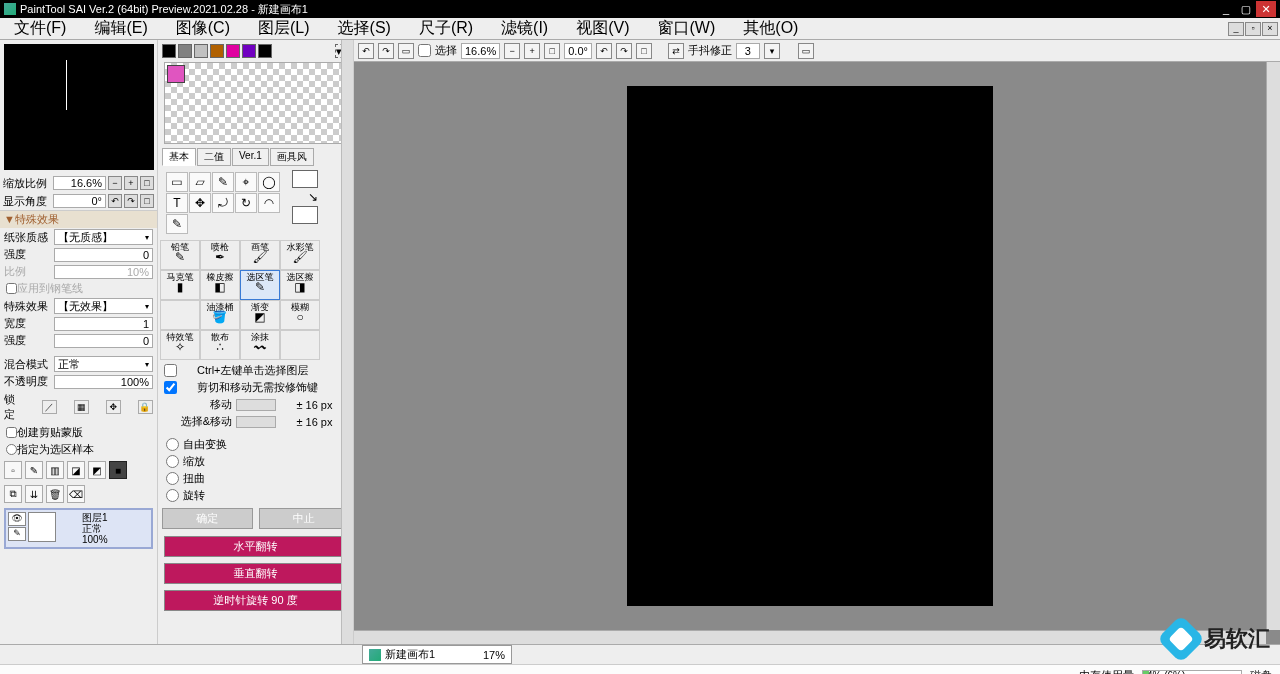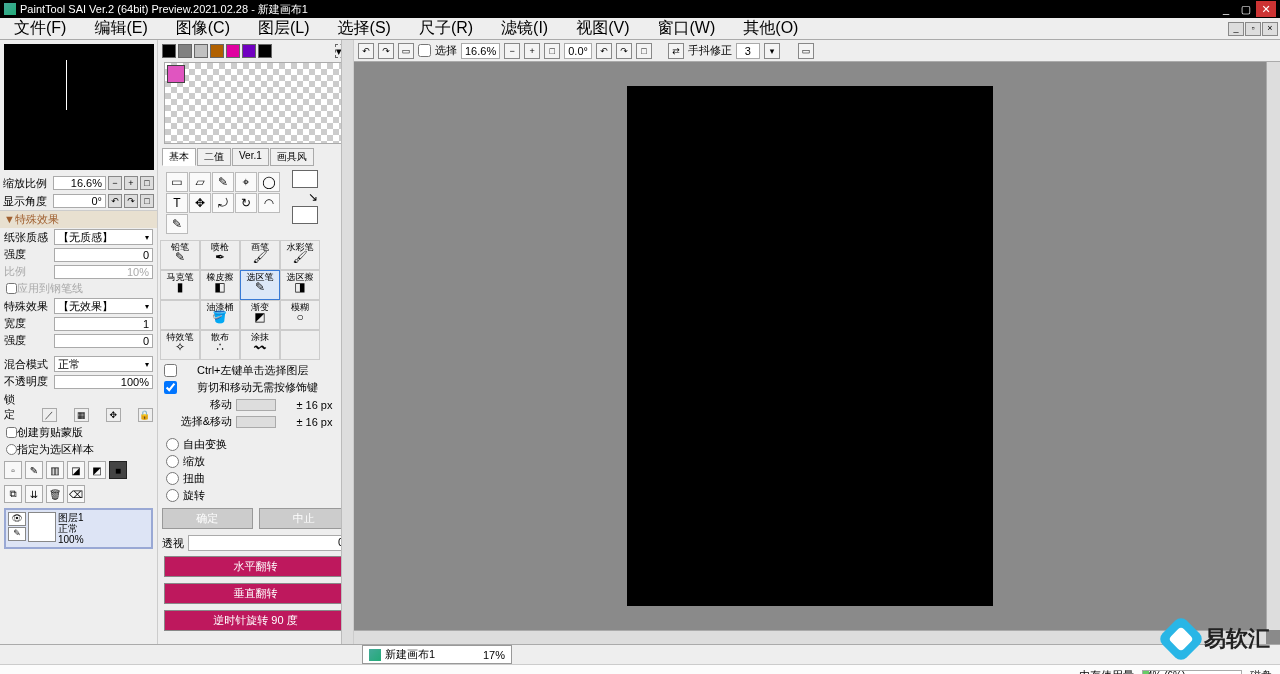--- a/index.html
+++ b/index.html
@@ -30,30 +30,30 @@
 .kv .val { flex: 1; border: 1px solid #aaa; background: #fff; text-align: right; padding: 0 3px; height: 14px; font-size: 11px; }
 .kv .sb { width: 14px; height: 14px; border: 1px solid #888; background: #ddd; font-size: 9px; text-align: center; line-height: 12px; }
 .sect-hdr { background: #e8e0d0; font-size: 11px; padding: 1px 4px; color: #a06030; border-top: 1px solid #ccc; }
 .prop-row { display: flex; align-items: center; padding: 1px 4px; font-size: 11px; gap: 2px; }
 .prop-row label { flex: 0 0 48px; }
 .prop-row .combo { flex: 1; border: 1px solid #aaa; background: #fff; height: 16px; padding: 0 3px; display: flex; align-items: center; justify-content: space-between; }
 .prop-row .combo::after { content: "▾"; font-size: 8px; }
 .prop-row .slider { flex: 1; border: 1px solid #aaa; background: #fff; height: 14px; text-align: right; padding: 0 3px; position: relative; }
 .chk-row { display: flex; align-items: center; padding: 1px 6px; font-size: 11px; }
 .chk-row input { width: 11px; height: 11px; }
-.lock-row { display: flex; align-items: flex-end; padding: 2px 4px; gap: 17px; font-size: 11px; }
+.lock-row { display: flex; align-items: center; padding: 2px 4px; gap: 17px; font-size: 11px; }
 .lock-row .li { width: 16px; height: 14px; border: 1px solid #aaa; display: flex; align-items: center; justify-content: center; font-size: 9px; }
 .layer-btns { display: flex; gap: 3px; padding: 3px 4px; flex-wrap: wrap; }
 .layer-btns .lb { width: 18px; height: 18px; border: 1px solid #aaa; background: #f8f8f8; display: flex; align-items: center; justify-content: center; font-size: 10px; }
 .layer-btns .lb.dark { background: #444; border-color: #222; }
 .layer-item { display: flex; border: 2px solid #99a8d4; background: #dde4f5; margin: 2px 4px; padding: 2px; gap: 2px; }
 .layer-item .icos { display: flex; flex-direction: column; gap: 1px; }
 .layer-item .icos .ic { width: 18px; height: 14px; border: 1px solid #888; background: #fff; font-size: 9px; text-align: center; }
 .layer-item .thumb { width: 28px; height: 30px; background: #fff; border: 1px solid #888; }
-.layer-item .info { font-size: 10px; line-height: 11px; }
+.layer-item .info { font-size: 10px; line-height: 11px; margin-left: 24px; }
 
 
 .swatch-row { display: flex; gap: 2px; padding: 4px 4px 2px; }
 .swatch { width: 14px; height: 14px; border: 1px solid #666; }
 .checker { width: 180px; height: 82px; margin: 2px 6px; background: repeating-conic-gradient(#ccc 0 25%, #fff 0 50%) 0 0/12px 12px; border: 1px solid #aaa; position: relative; }
 .checker .sw { position: absolute; left: 2px; top: 2px; width: 18px; height: 18px; background: #e055c0; border: 1px solid #444; }
 .tool-tabs { display: flex; gap: 1px; padding: 2px 4px; }
 .tool-tabs .tt { border: 1px solid #aaa; padding: 1px 6px; font-size: 10px; background: #f0f0f0; }
 .tool-tabs .tt.active { background: #fff; border-bottom-color: #fff; }
 .tool-grid { display: grid; grid-template-columns: repeat(5, 22px); gap: 1px; padding: 2px 4px; }
@@ -373,24 +373,20 @@
         <span>扭曲</span>
       </div>
     <div class="radio-row">
         <input type="radio" name="tx" style="">
         <span>旋转</span>
       </div>
     <div class="btn-row">
       <span class="bt">确定</span>
       <span class="bt">中止</span>
     </div>
-    <div class="persp-row">
-      <span>透视</span>
-      <span class="val">0</span>
-    </div>
     <div class="wide-btn">水平翻转</div>
     <div class="wide-btn">垂直翻转</div>
     <div class="wide-btn">逆时针旋转 90 度</div>
     <div class="col-scroll"></div>
   </div>
 
   <div class="canvas-area">
     <div class="ctoolbar">
       <span class="cb">↶</span>
       <span class="cb">↷</span>

